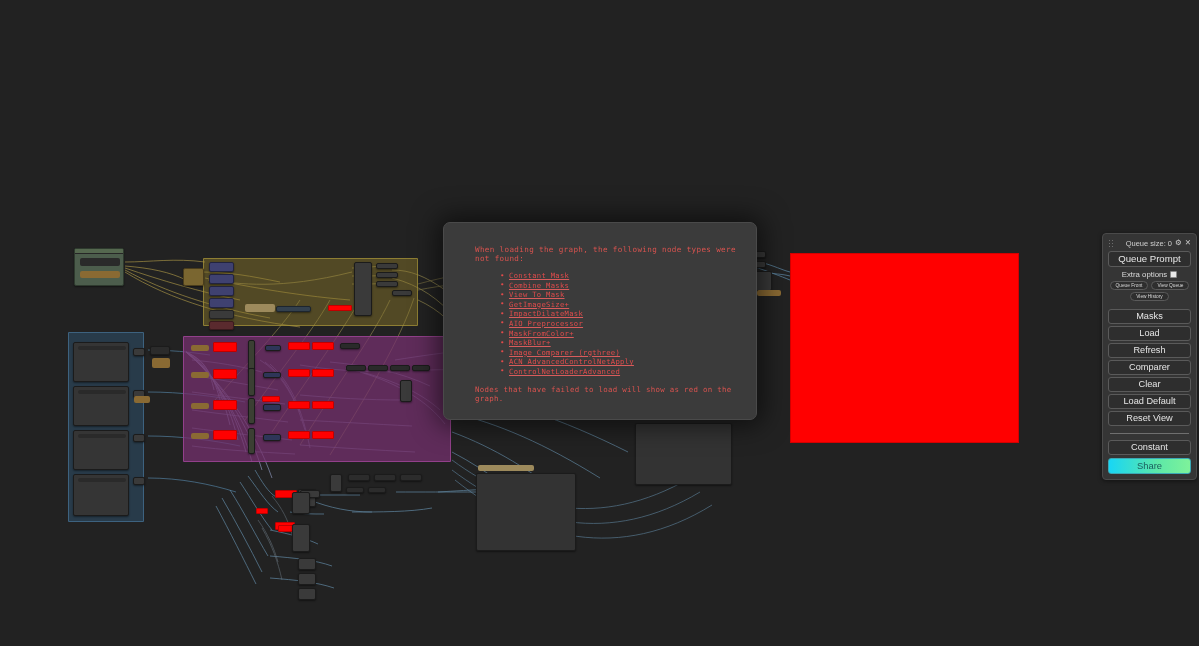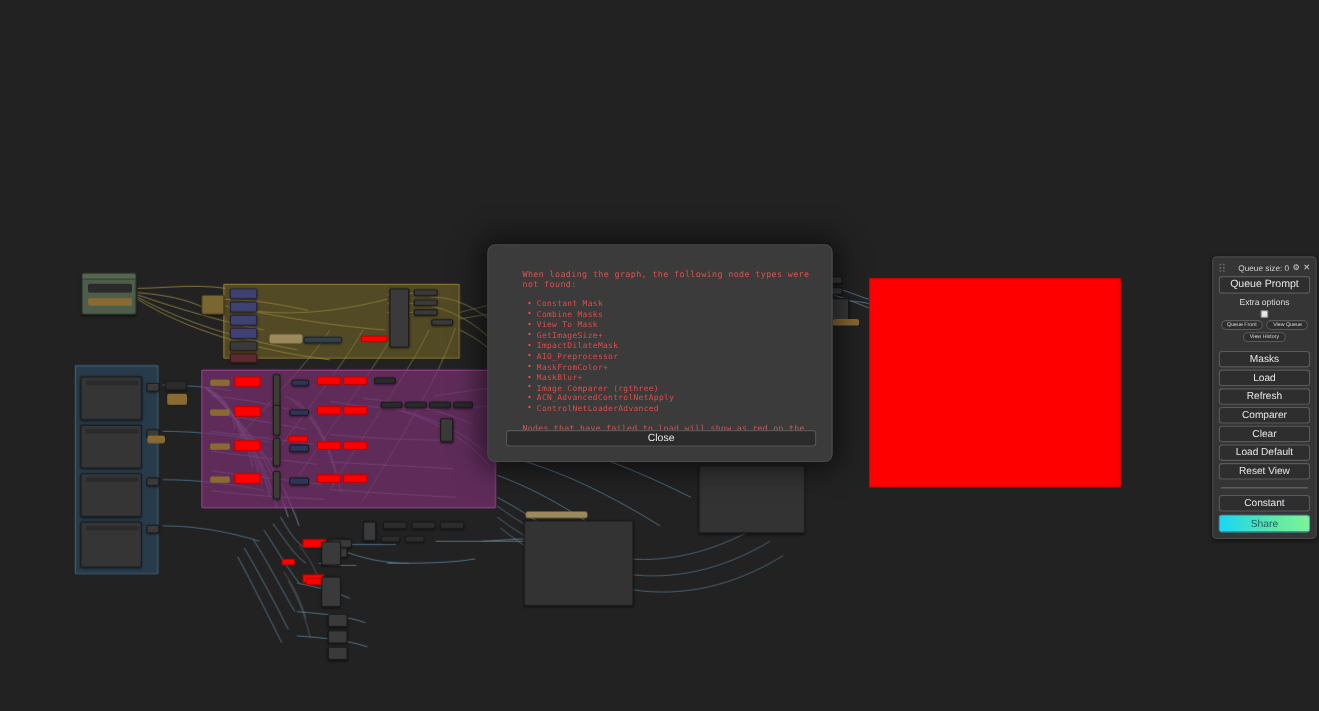--- a/index.html
+++ b/index.html
@@ -59,21 +59,22 @@
     padding: 22px 16px 16px 16px;
     color: #d85c5c;
     font-family: "DejaVu Sans Mono", monospace;
   }
   #dialog .msg {
     font-size: 7.6px; color: #d9534f; letter-spacing: .35px;
     margin-left: 15px;
   }
   #dialog ul {
     list-style: none;
-    margin: 8px 0 0 28px;
+    margin: 8px 0 0 49px;
+    text-decoration: underline;
   }
   #dialog li {
     font-size: 7.2px; color: #e04b4b; letter-spacing: .3px;
     line-height: 9.6px; position: relative;
   }
   #dialog li::before {
     content: "•"; position: absolute; left: -9px; top: -.5px;
     color: #e04b4b; font-size: 7.5px;
   }
   #dialog .footmsg {
@@ -132,21 +133,21 @@
     text-align: center;
     padding: 1px 0 2px;
     margin-bottom: 2px;
     cursor: pointer;
     font-family: "Liberation Sans", sans-serif;
   }
   #queue-prompt { font-size: 9.6px; margin-bottom: 3px; }
 
   #extra-row {
     display: flex; align-items: center; justify-content: center;
-    gap: 3px; margin-bottom: 2px; flex-direction: column;
+    gap: 3px; margin-bottom: 2px;
   }
   #extra-label { font-size: 7.8px; color: #dcdcdc; }
   #extra-check {
     width: 7px; height: 7px; background: #e8e8e8;
     border: 1px solid #888; border-radius: 1px; cursor: pointer;
   }
   .minirow { display: flex; gap: 3px; justify-content: center; margin-bottom: 2px; }
   .minibtn {
     background: #2e2e2e; border: 1px solid #5a5a5a;
     border-radius: 6px; color: #d8d8d8;
@@ -407,21 +408,20 @@
       <li>GetImageSize+</li>
       <li>ImpactDilateMask</li>
       <li>AIO_Preprocessor</li>
       <li>MaskFromColor+</li>
       <li>MaskBlur+</li>
       <li>Image Comparer (rgthree)</li>
       <li>ACN_AdvancedControlNetApply</li>
       <li>ControlNetLoaderAdvanced</li>
     </ul>
     <div class="footmsg">Nodes that have failed to load will show as red on the graph.</div>
-    <button id="close-btn">Close</button>
   </div>
 
   <div id="menu">
     <div id="menu-head">
       <span class="drag-dots"></span>
       <span id="queue-size">Queue size: 0</span>
       <span class="head-ico">⚙</span>
       <span class="head-ico">✕</span>
     </div>
 

